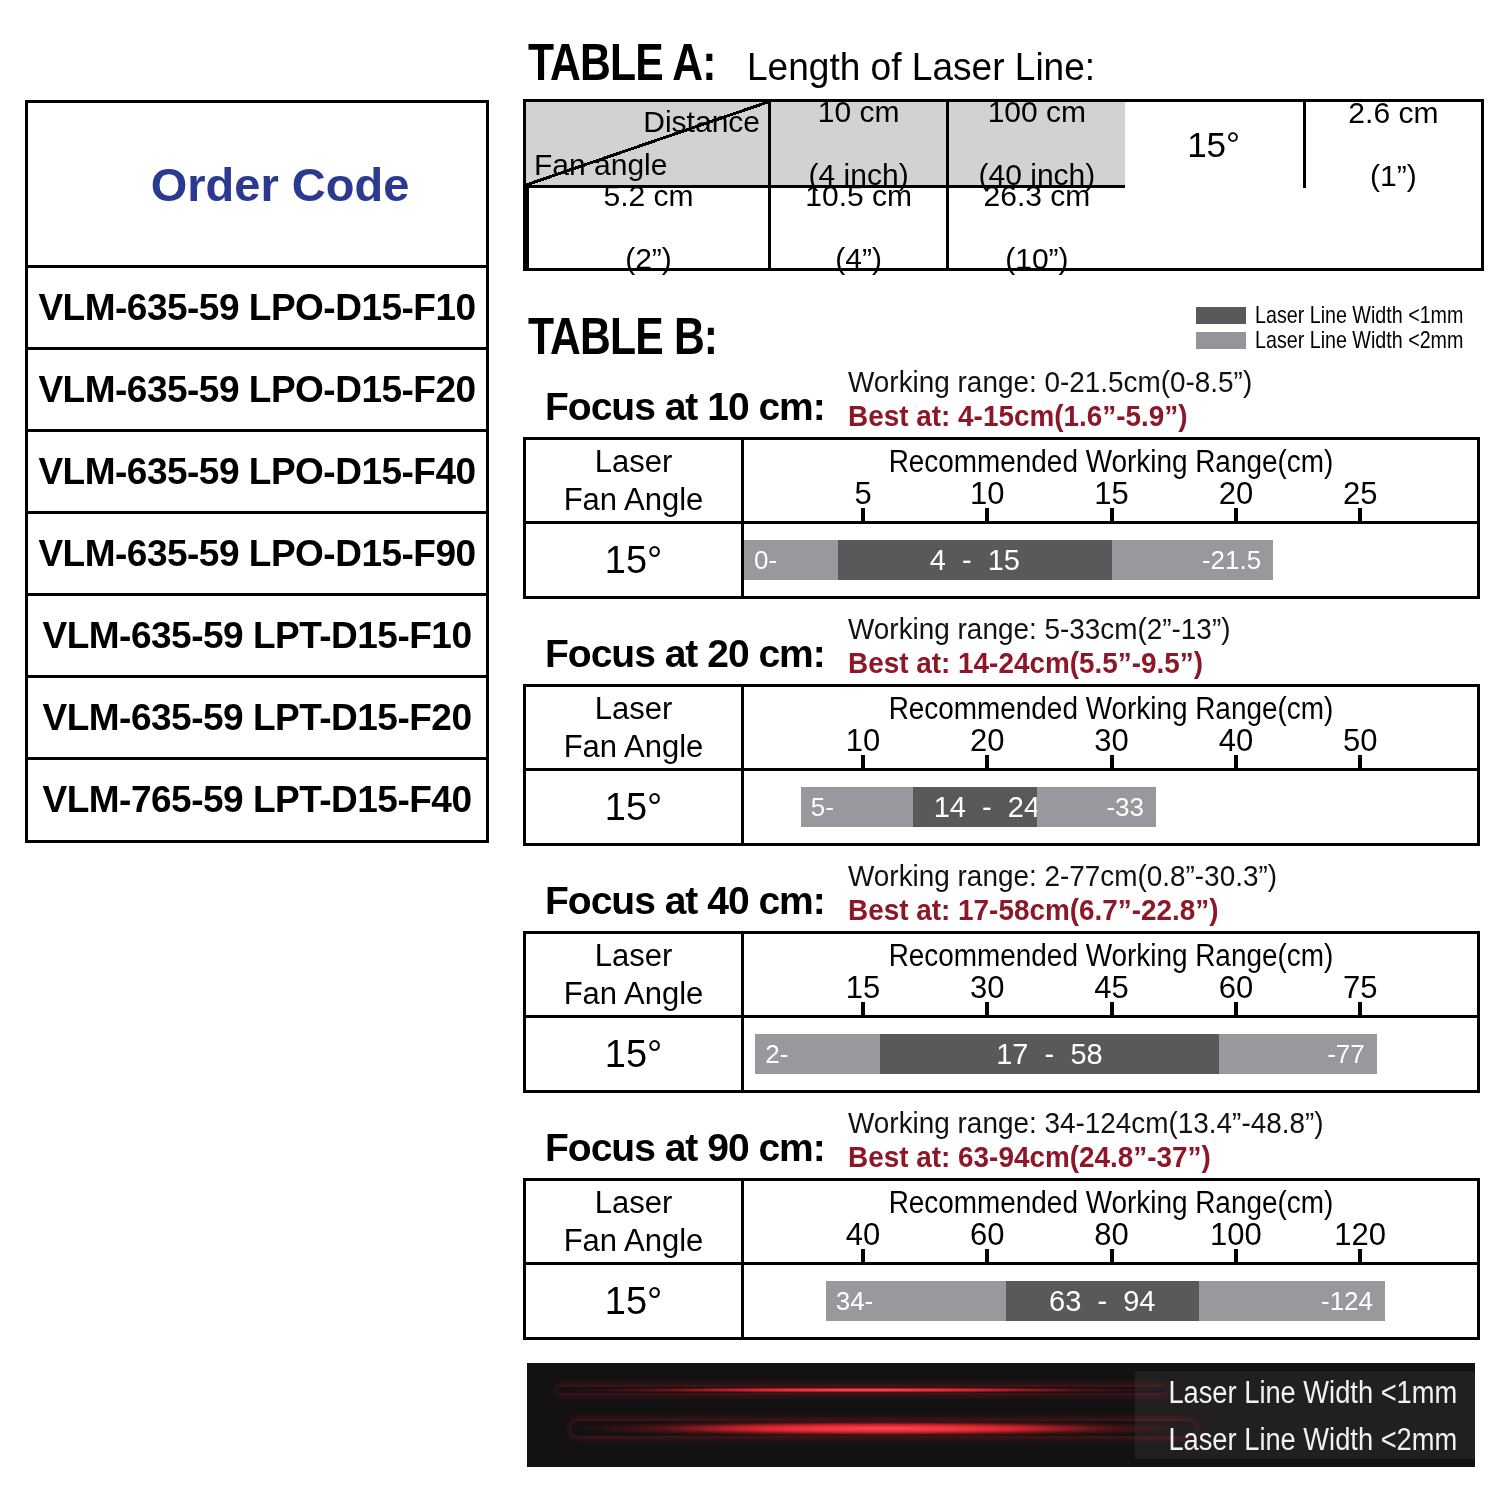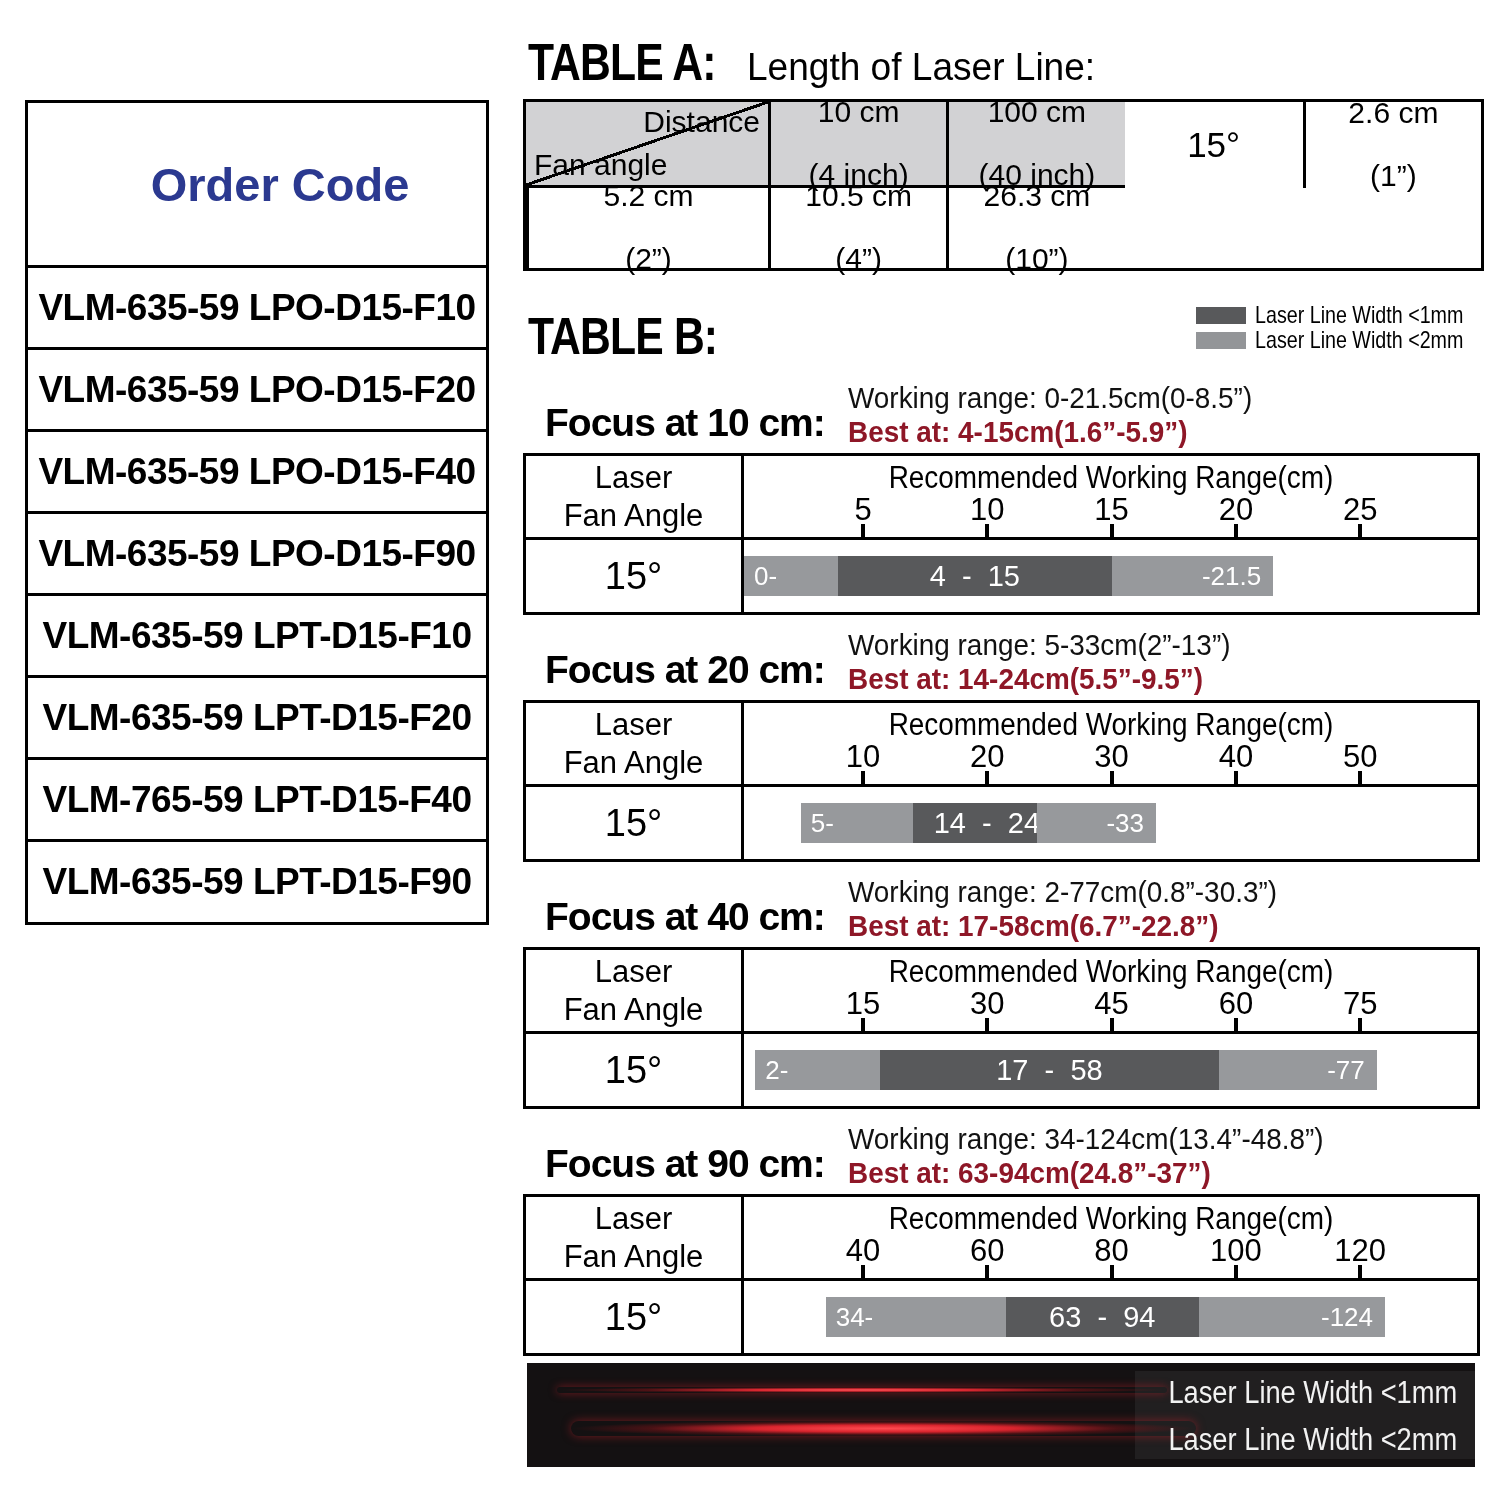--- a/index.html
+++ b/index.html
@@ -40,21 +40,21 @@
   .ta-fan { font-size:35px; }
 
   
   .legend { position:absolute; left:1196px; top:306px; }
   .legend-row { display:flex; align-items:center; margin-bottom:7px; height:18px; }
   .legend-swatch { width:50px; height:17px; margin-right:9px; flex:0 0 auto; }
   .legend-label { font-size:24px; white-space:nowrap; transform:scaleX(0.82); transform-origin:0 50%; }
 
   
   .sections { position:absolute; left:0; top:0; }
-  .section { position:absolute; left:523px; width:957px;margin-top:16px; }
+  .section { position:absolute; left:523px; width:957px; }
   .sec-head { height:77px; display:flex; align-items:flex-end; }
   .sec-heading { width:325px; padding-left:22px; font-size:39px; font-weight:bold; letter-spacing:-1px;
                  white-space:nowrap; padding-bottom:8px; }
   .sec-info { display:flex; flex-direction:column; justify-content:flex-end; padding-bottom:4px; }
   .sec-working { font-size:30px; color:#111; white-space:nowrap; line-height:34px; transform:scaleX(0.93); transform-origin:0 50%; }
   .sec-best { font-size:30px; font-weight:bold; color:#8e1727; white-space:nowrap; line-height:34px; transform:scaleX(0.93); transform-origin:0 50%; }
 
   .bar-table { border:3px solid #000; width:957px; height:162px; display:grid;
                grid-template-columns:218px 1fr; grid-template-rows:84px 1fr; background:#fff; }
   .bt-c1h { border-right:3px solid #000; border-bottom:3px solid #000; display:flex; flex-direction:column;
@@ -93,21 +93,20 @@
 
   <div class="order-table">
     <div class="order-header">Order Code</div>
     <div class="order-row">VLM-635-59 LPO-D15-F10</div>
     <div class="order-row">VLM-635-59 LPO-D15-F20</div>
     <div class="order-row">VLM-635-59 LPO-D15-F40</div>
     <div class="order-row">VLM-635-59 LPO-D15-F90</div>
     <div class="order-row">VLM-635-59 LPT-D15-F10</div>
     <div class="order-row">VLM-635-59 LPT-D15-F20</div>
     <div class="order-row">VLM-765-59 LPT-D15-F40</div>
-    <div class="order-row">VLM-635-59 LPT-D15-F90</div>
   </div>
 
   <div class="title-row">
     <span class="big-title">TABLE A:</span>
     <span class="sub-title">Length of Laser Line:</span>
   </div>
 
   <div class="table-a">
     <div class="ta-corner">
       <span class="tr">Distance</span>

